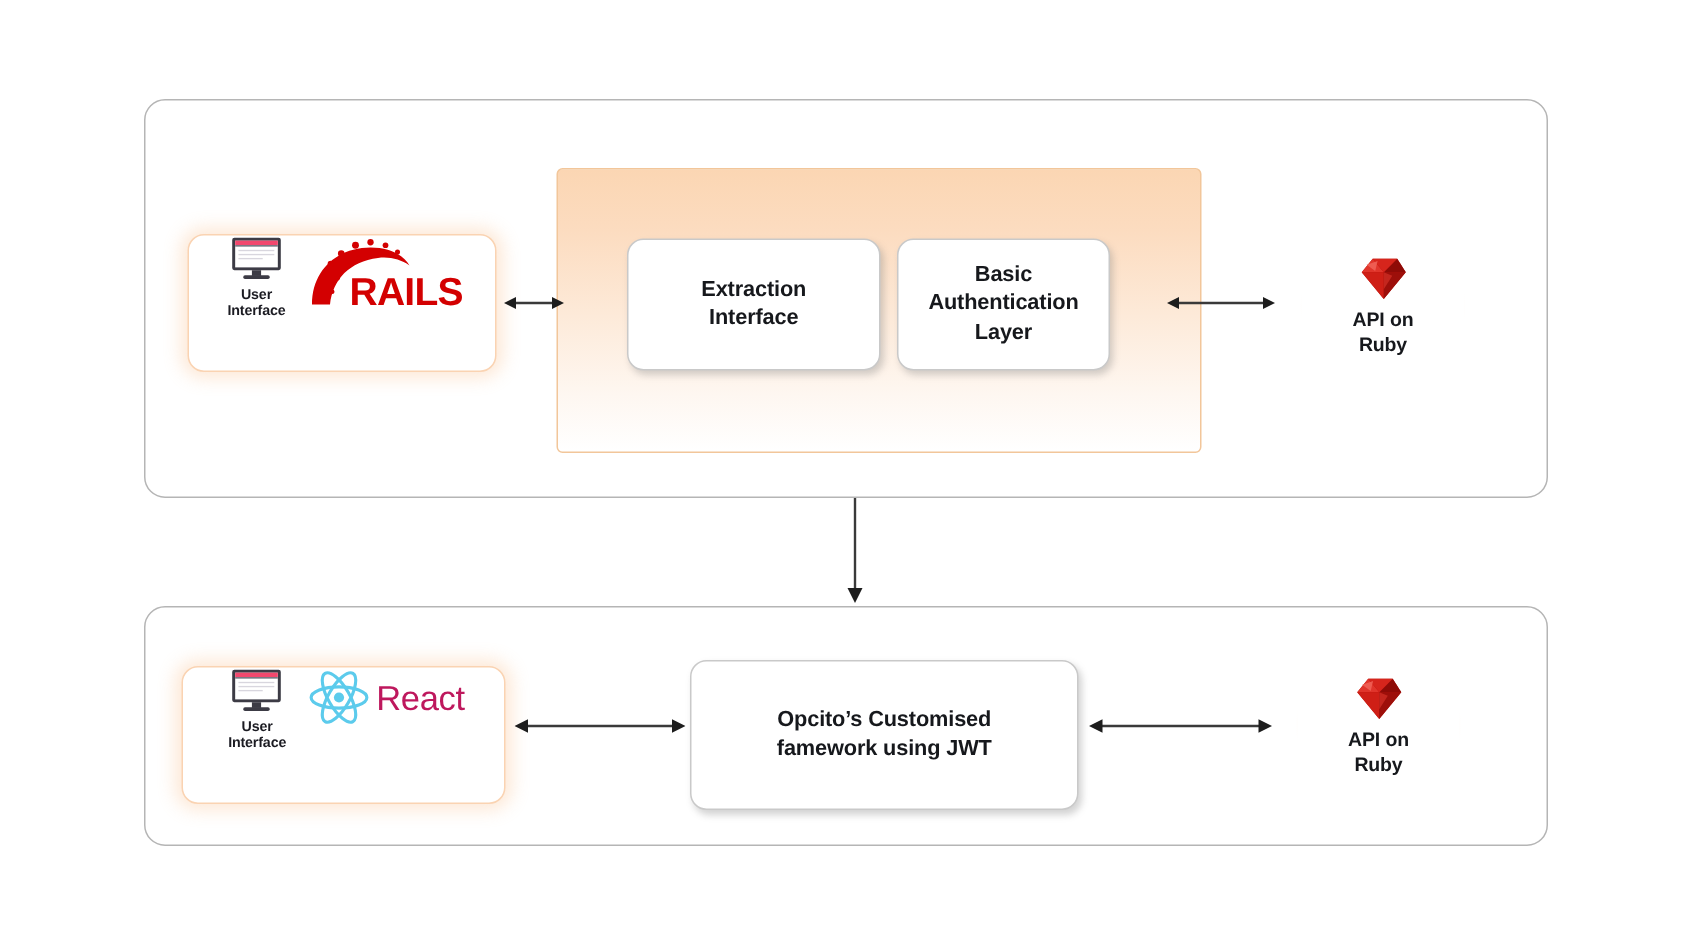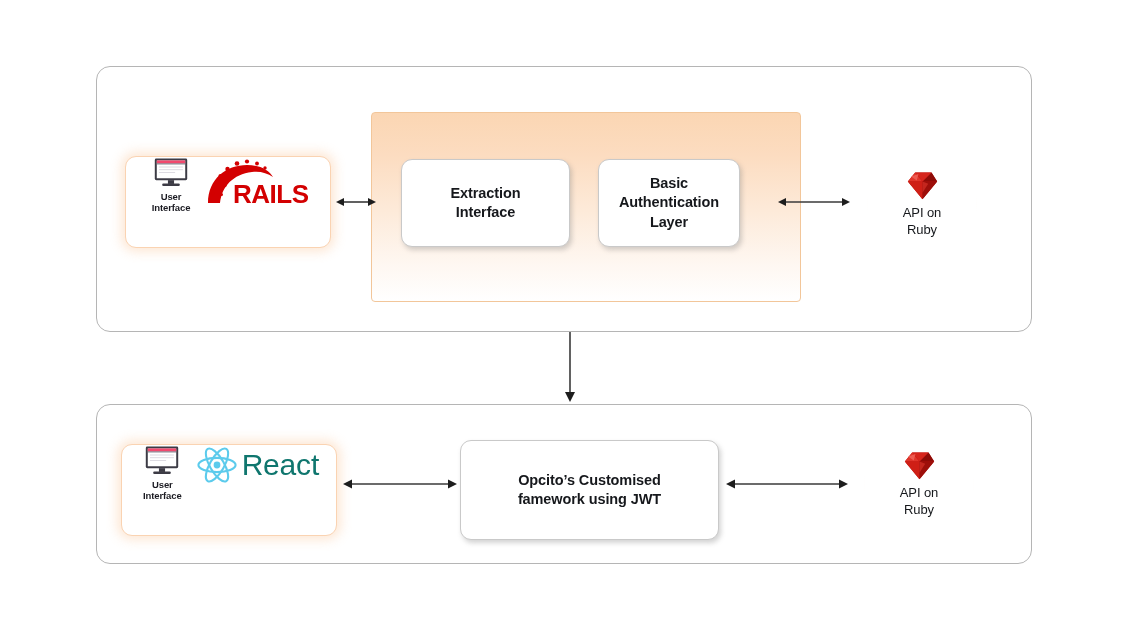--- a/index.html
+++ b/index.html
@@ -45,21 +45,21 @@
   }
   .card-text{
     text-align:center;
     font-weight:bold;
     font-size:14.5px;
     line-height:1.32;
     color:#16181c;
     letter-spacing:-0.1px;
   }
 
-  #card-extraction{left:401px;top:159px;width:169px;height:88px;}
+  #card-extraction{left:418px;top:159px;width:169px;height:88px;}
   #card-basic-auth{left:598px;top:159px;width:142px;height:88px;}
   #card-opcito{left:460px;top:440px;width:259px;height:100px;}
 
   
   .ui-card{
     position:absolute;
     background:#ffffff;
     border:1.3px solid #fad3b2;
     border-radius:11px;
     box-sizing:border-box;
@@ -78,21 +78,21 @@
     font-size:9.5px;font-weight:bold;color:#1b1b22;
     text-align:center;line-height:1.2;margin-top:3px;
     letter-spacing:-0.1px;
   }
   .monitor{width:36px;height:31px;display:block;}
 
   
   .rails-logo{display:block;}
   .react-logo{display:flex;align-items:center;gap:4px;}
   .react-word{
-    font-size:30px;color:#0f766e;letter-spacing:-0.2px;
+    font-size:23px;color:#be185d;letter-spacing:-0.2px;
     font-family:"Liberation Sans", sans-serif;
   }
 
   
   .hex-wrap{
     position:absolute;
     width:128px;height:124px;
     display:flex;align-items:center;justify-content:center;
   }
   #hex-top{left:858px;top:142px;}
@@ -107,21 +107,21 @@
   }
   .hex-shape{
     position:relative;
     width:108px;height:118px;
     background:#ffffff;
     clip-path:polygon(50% 0%,100% 25%,100% 75%,50% 100%,0% 75%,0% 25%);
     display:flex;flex-direction:column;
     align-items:center;justify-content:center;
   }
   .hex-label{
-    font-size:13px;font-weight:normal;color:#16181c;
+    font-size:13px;font-weight:bold;color:#16181c;
     text-align:center;line-height:1.25;margin-top:4px;
     letter-spacing:-0.1px;
   }
   .ruby-gem{width:33px;height:31px;display:block;}
 
   
   .arrow{position:absolute;}
 </style>
 </head>
 <body>

